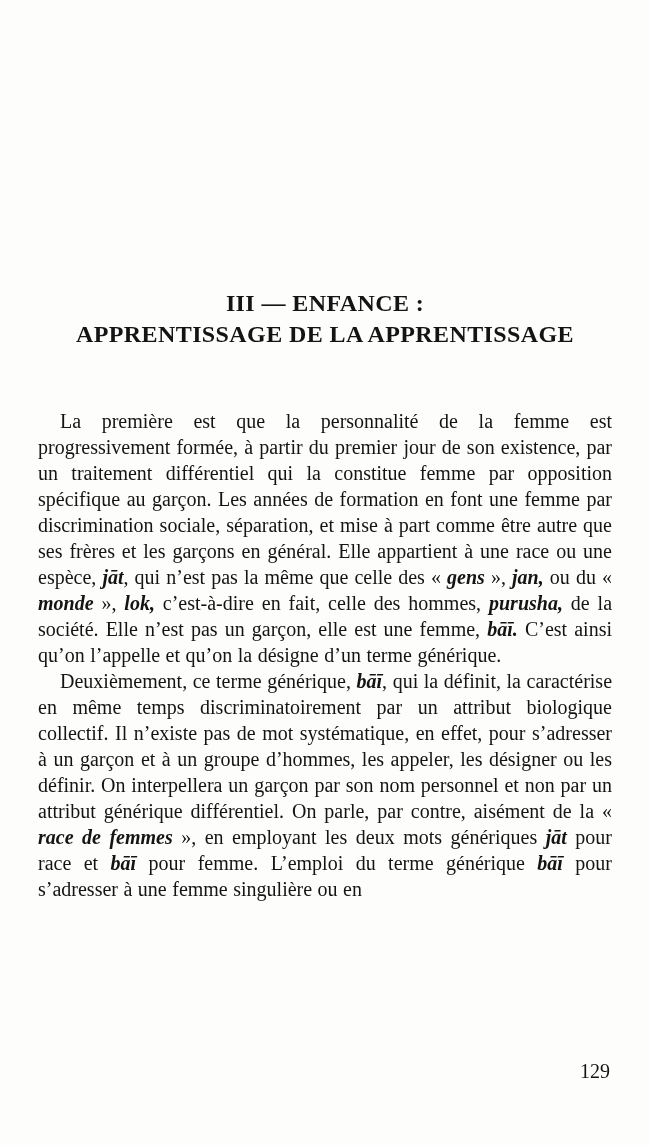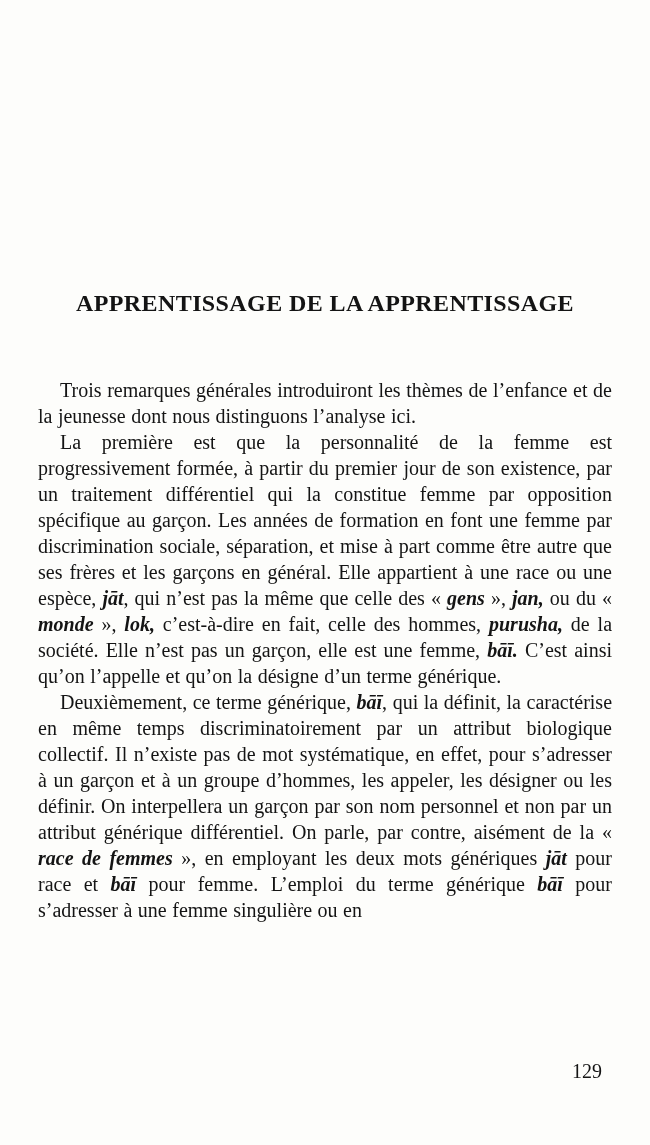--- a/index.html
+++ b/index.html
@@ -39,35 +39,35 @@
   .body-text p {
     margin: 0;
     text-indent: 22px;
   }
   .body-text i {
     font-style: italic;
     font-weight: bold;
   }
   .page-number {
     position: absolute;
-    right: 48px;
+    right: 40px;
     bottom: 62px;
     font-size: 20px;
   }
 </style>
 </head>
 <body>
 
 <div class="page">
 
   <div class="title-block">
+    <div>III — ENFANCE :</div>
     <div>APPRENTISSAGE DE LA APPRENTISSAGE</div>
   </div>
 
   <div class="body-text">
-    <p><span>Trois remarques générales introduiront les thèmes de l’enfance et de la jeunesse dont nous distinguons l’analyse ici.</span></p>
     <p><span>La première est que la personnalité de la femme est progressivement formée, à partir du premier jour de son existence, par un traitement différentiel qui la constitue femme par opposition spécifique au garçon. Les années de formation en font une femme par discrimination sociale, séparation, et mise à part comme être autre que ses frères et les garçons en général. Elle appartient à une race ou une espèce, </span><i>jāt</i><span>, qui n’est pas la même que celle des « </span><i>gens</i><span> », </span><i>jan,</i><span> ou du « </span><i>monde</i><span> », </span><i>lok,</i><span> c’est-à-dire en fait, celle des hommes, </span><i>purusha,</i><span> de la société. Elle n’est pas un garçon, elle est une femme, </span><i>bāī.</i><span> C’est ainsi qu’on l’appelle et qu’on la désigne d’un terme générique.</span></p>
     <p><span>Deuxièmement, ce terme générique, </span><i>bāī</i><span>, qui la définit, la caractérise en même temps discriminatoirement par un attribut biologique collectif. Il n’existe pas de mot systématique, en effet, pour s’adresser à un garçon et à un groupe d’hommes, les appeler, les désigner ou les définir. On interpellera un garçon par son nom personnel et non par un attribut générique différentiel. On parle, par contre, aisément de la « </span><i>race de femmes</i><span> », en employant les deux mots génériques </span><i>jāt</i><span> pour race et </span><i>bāī</i><span> pour femme. L’emploi du terme générique </span><i>bāī</i><span> pour s’adresser à une femme singulière ou en</span></p>
   </div>
 
   <div class="page-number">129</div>
 
 </div>
 
 </body></html>

